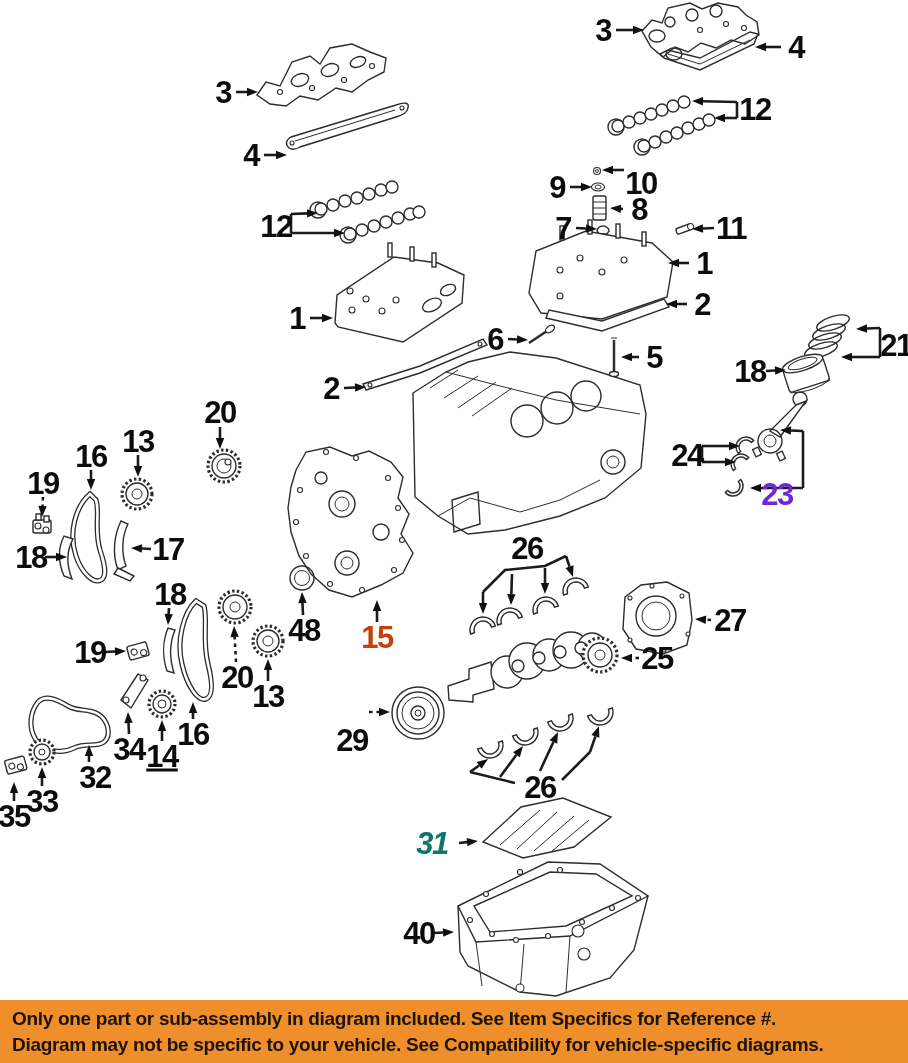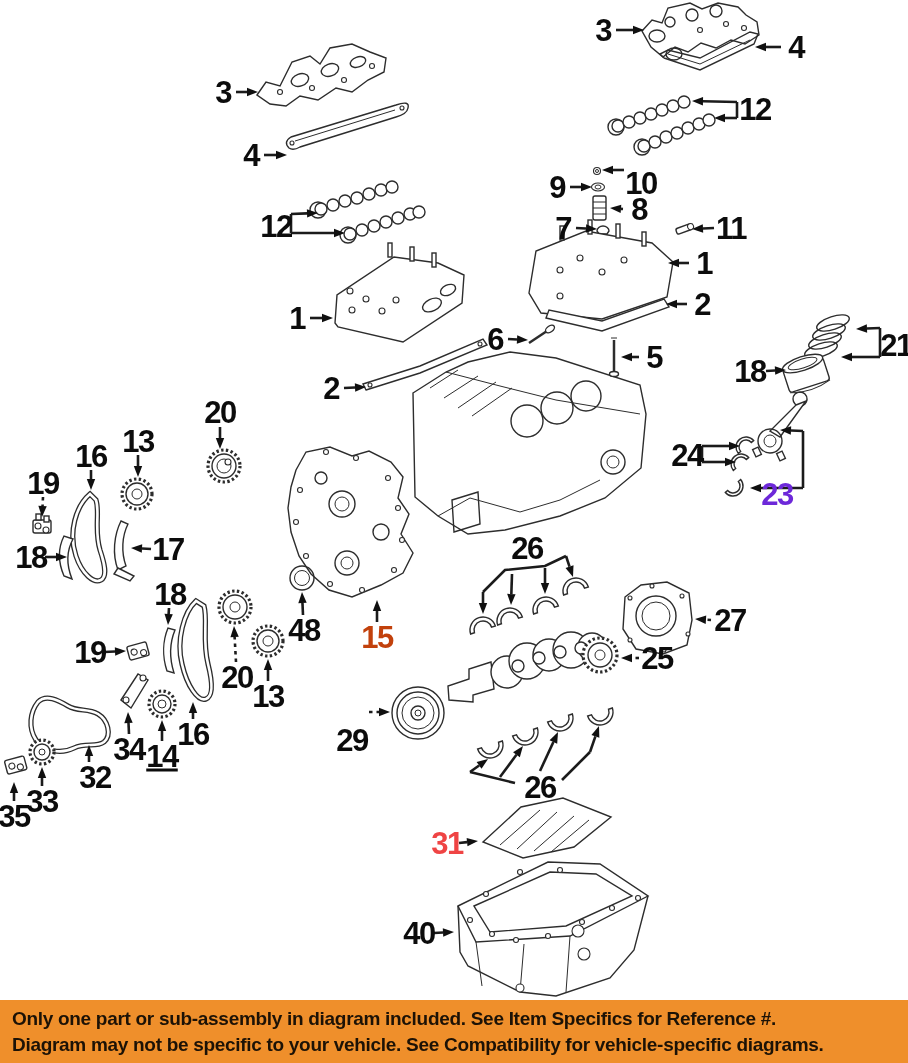--- a/index.html
+++ b/index.html
@@ -549,21 +549,21 @@
       <div class="part-label" style="left: 95px; top: 777px; color: rgb(12, 12, 12);">32</div>
       <div class="part-label" style="left: 42px; top: 801px; color: rgb(12, 12, 12);">33</div>
       <div class="part-label" style="left: 14px; top: 816px; color: rgb(12, 12, 12);">35</div>
       <div class="part-label" style="left: 304px; top: 630px; color: rgb(12, 12, 12);">48</div>
       <div class="part-label" style="left: 377px; top: 637px; color: #c2410c;">15</div>
       <div class="part-label" style="left: 527px; top: 548px; color: rgb(12, 12, 12);">26</div>
       <div class="part-label" style="left: 730px; top: 620px; color: rgb(12, 12, 12);">27</div>
       <div class="part-label" style="left: 657px; top: 658px; color: rgb(12, 12, 12);">25</div>
       <div class="part-label" style="left: 352px; top: 712px; color: rgb(12, 12, 12); margin-top: 28px;">29</div>
       <div class="part-label" style="left: 540px; top: 787px; color: rgb(12, 12, 12);">26</div>
-      <div class="part-label" style="left: 447px; top: 843px; color: #ef4444;">31</div>
+      <div class="part-label" style="left: 432px; top: 843px; color: #0f766e; font-style: italic;">31</div>
       <div class="part-label" style="left: 419px; top: 933px; color: rgb(12, 12, 12);">40</div>
     </div>
 
   <div class="banner" style="background: rgb(239, 143, 43); color: rgb(28, 18, 6);">
     <div class="bl">Only one part or sub-assembly in diagram included. See Item Specifics for Reference #.</div>
     <div class="bl">Diagram may not be specific to your vehicle. See Compatibility for vehicle-specific diagrams.</div>
   </div>
 
 </div>
 

